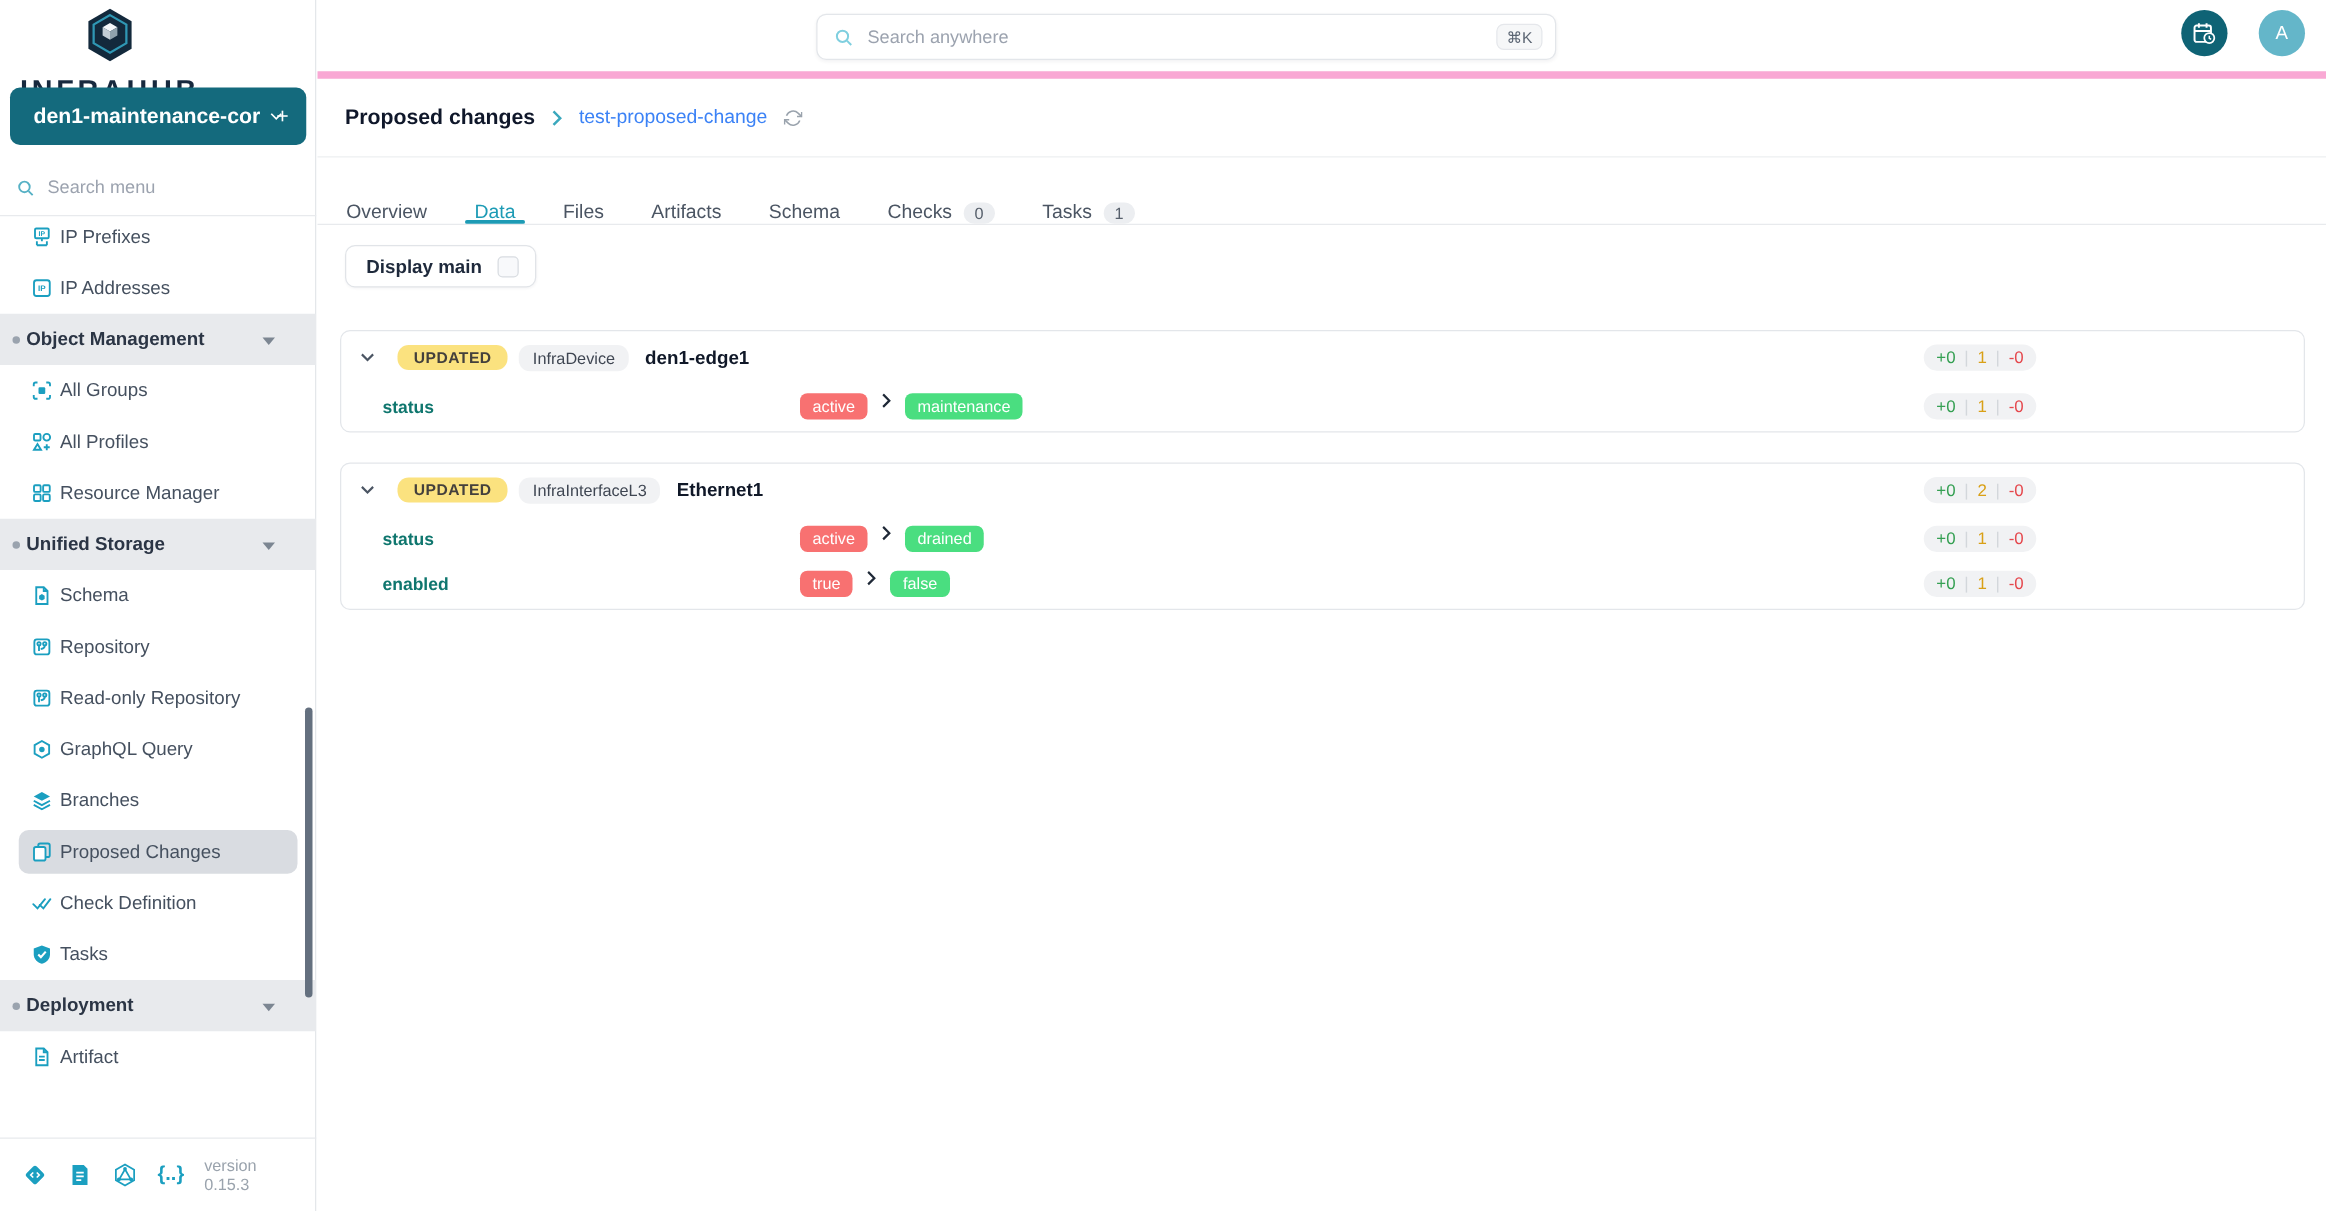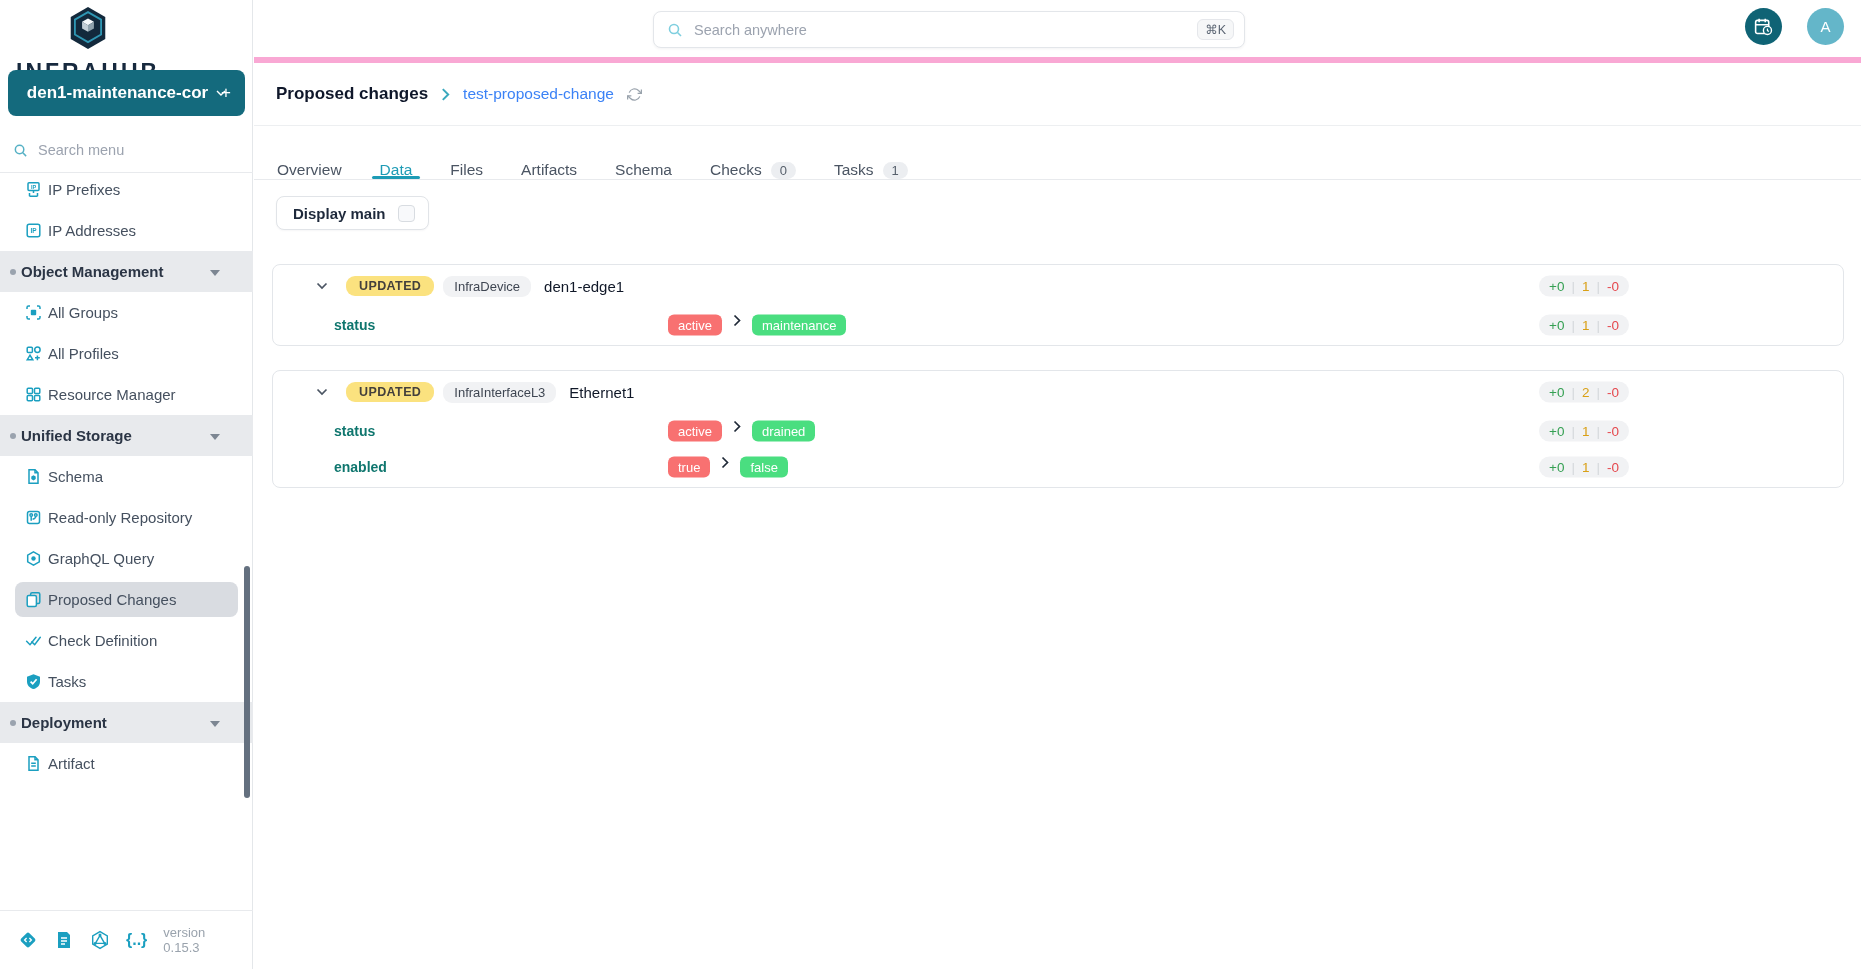--- a/index.html
+++ b/index.html
@@ -67,27 +67,27 @@
   .tab.active::after{content:"";position:absolute;left:11px;right:11px;bottom:0;height:3px;
        border-radius:2px;background:var(--accent-strong,#1d9bb5);}
   .tab-badge{background:#eceef1;color:#57606c;border-radius:10px;padding:1px 9px;font-size:13px;}
   .content{position:relative;}
   .display-main-btn{position:absolute;left:22px;top:16px;height:34px;box-sizing:border-box;
        border:1px solid #e1e4e8;border-radius:8px;background:#fff;display:flex;align-items:center;
        gap:12px;padding:0 13px 0 16px;font-size:15px;font-weight:bold;color:#1e293b;cursor:pointer;
        box-shadow:0 1px 2px rgba(16,24,40,.04);}
   .checkbox{width:17px;height:17px;border:1px solid #d8dce1;border-radius:4px;background:#f8f9fb;box-sizing:border-box;}
   .cards{position:absolute;left:18px;top:84px;width:1572px;}
-  .card{border:1px solid #e3e6ea;border-radius:8px;background:#fff;margin-bottom:24px;padding-bottom:2px;padding-left:28px;}
+  .card{border:1px solid #e3e6ea;border-radius:8px;background:#fff;margin-bottom:24px;padding-bottom:2px;}
   .card-header{height:42px;display:flex;align-items:center;gap:13px;padding-left:10px;position:relative;}
   .chev-btn{width:22px;height:22px;display:flex;align-items:center;justify-content:center;cursor:pointer;}
   .badge-action{background:var(--badge-yellow,#fbe27f);color:#44403c;font-size:12.5px;font-weight:bold;
        letter-spacing:.4px;padding:3px 13px;border-radius:9px;}
   .badge-kind{background:#f1f2f4;color:#3f4652;font-size:13px;padding:3px 11px;border-radius:9px;margin-left:-4px;}
-  .obj-name{font-size:15px;font-weight:normal;color:#101828;}
+  .obj-name{font-size:15px;font-weight:bold;color:#101828;}
   .counts{position:absolute;right:214px;top:50%;transform:translateY(-50%);display:flex;gap:7px;
        align-items:center;background:#f1f2f4;border-radius:11px;padding:3px 10px;font-size:13.5px;}
   .c-add{color:var(--cnt-green,#35a053);}
   .c-upd{color:var(--cnt-amber,#d9a016);}
   .c-del{color:var(--cnt-red,#e5484d);}
   .c-sep{color:#d3d7db;}
   .prop-row{height:36px;position:relative;}
   .prop-label{position:absolute;left:33px;top:50%;transform:translateY(-50%);font-size:14px;
        font-weight:bold;color:#0f766e;}
   .diff{position:absolute;left:367px;top:50%;transform:translateY(-50%);display:flex;gap:11px;}
@@ -205,30 +205,51 @@
       </div>
       <div class="menu-row item">
         <span class="mi-icon">
           <svg width="100%" height="100%" viewBox="0 0 17 17" fill="none" stroke="currentColor" stroke-width="1.5">
             <rect x="2.5" y="2.5" width="12" height="12" rx="2"></rect>
             <circle cx="6.2" cy="6" r="1.3"></circle>
             <circle cx="10.8" cy="6" r="1.3"></circle>
             <path d="M6.2 7.3v4.4M10.8 7.3c0 2-1.6 2.6-3.2 2.9"></path>
           </svg>
         </span>
+        <span class="mi-label">Repository</span>
+      </div>
+      <div class="menu-row item">
+        <span class="mi-icon">
+          <svg width="100%" height="100%" viewBox="0 0 17 17" fill="none" stroke="currentColor" stroke-width="1.5">
+            <rect x="2.5" y="2.5" width="12" height="12" rx="2"></rect>
+            <circle cx="6.2" cy="6" r="1.3"></circle>
+            <circle cx="10.8" cy="6" r="1.3"></circle>
+            <path d="M6.2 7.3v4.4M10.8 7.3c0 2-1.6 2.6-3.2 2.9"></path>
+          </svg>
+        </span>
         <span class="mi-label">Read-only Repository</span>
       </div>
       <div class="menu-row item">
         <span class="mi-icon">
           <svg width="100%" height="100%" viewBox="0 0 17 17" fill="none" stroke="currentColor" stroke-width="1.5">
             <path d="M8.5 1.8l5.8 3.3v6.8l-5.8 3.3-5.8-3.3V5.1z"></path>
             <circle cx="8.5" cy="8.5" r="2.2" fill="currentColor" stroke="none"></circle>
           </svg>
         </span>
         <span class="mi-label">GraphQL Query</span>
+      </div>
+      <div class="menu-row item">
+        <span class="mi-icon">
+          <svg width="100%" height="100%" viewBox="0 0 17 17" fill="none" stroke="currentColor" stroke-width="1.5">
+            <path d="M8.5 1.6L15 5.1 8.5 8.6 2 5.1z" fill="currentColor" stroke="none"></path>
+            <path d="M2 8.6l6.5 3.5L15 8.6"></path>
+            <path d="M2 11.9l6.5 3.5 6.5-3.5"></path>
+          </svg>
+        </span>
+        <span class="mi-label">Branches</span>
       </div>
       <div class="menu-row item selected">
         <span class="mi-icon">
           <svg width="100%" height="100%" viewBox="0 0 17 17" fill="none" stroke="currentColor" stroke-width="1.5">
             <rect x="5.6" y="1.8" width="9.2" height="10.8" rx="1.5"></rect>
             <rect x="2.2" y="4.6" width="9.2" height="10.8" rx="1.5" fill="#fff"></rect>
           </svg>
         </span>
         <span class="mi-label">Proposed Changes</span>
       </div>

